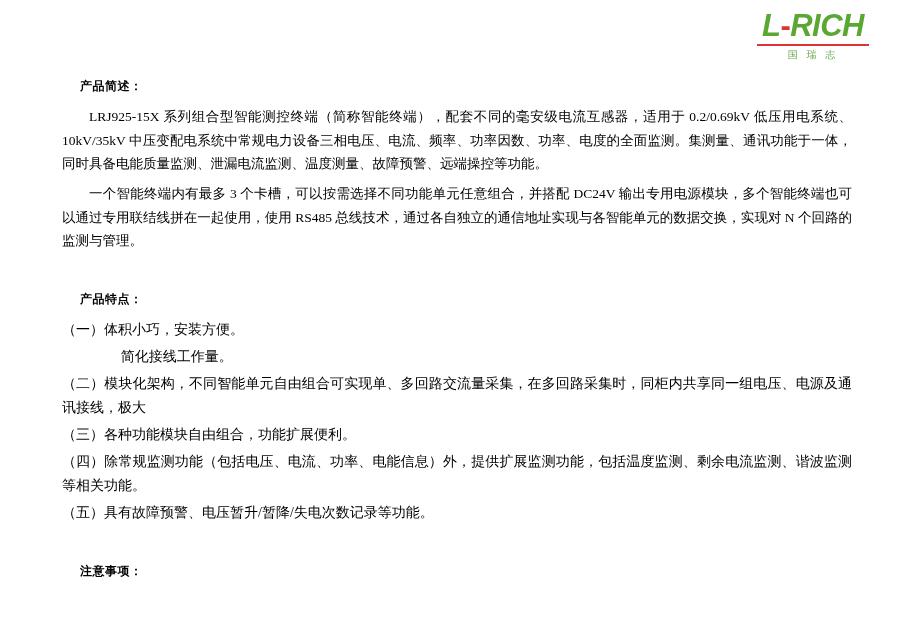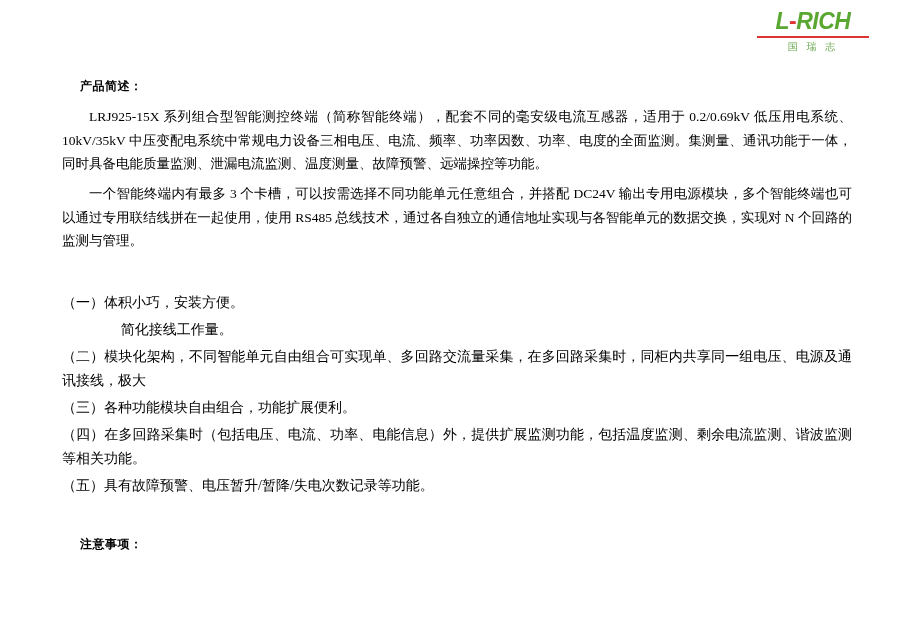--- a/index.html
+++ b/index.html
@@ -26,21 +26,21 @@
   .logo-area {
     position: absolute;
     top: 10px;
     right: 22px;
     width: 130px;
     text-align: center;
     line-height: 1;
   }
   .logo-mark {
     font-family: "Liberation Sans", sans-serif;
-    font-size: 23px;
+    font-size: 31px;
     font-weight: bold;
     font-style: italic;
     letter-spacing: -0.5px;
     color: #5aa832;
     white-space: nowrap;
   }
   .logo-mark .dash {
     color: #d33;
     font-style: normal;
   }
@@ -121,25 +121,26 @@
 
     <div class="block">
       <h2 class="sec-title">产品简述：</h2>
       <p class="para indent">LRJ925-15X 系列组合型智能测控终端（简称智能终端），配套不同的毫安级电流互感器，适用于 0.2/0.69kV 低压用电系统、10kV/35kV 中压变配电系统中常规电力设备三相电压、电流、频率、功率因数、功率、电度的全面监测。集测量、通讯功能于一体，同时具备电能质量监测、泄漏电流监测、温度测量、故障预警、远端操控等功能。</p>
       <p class="para indent">一个智能终端内有最多 3 个卡槽，可以按需选择不同功能单元任意组合，并搭配 DC24V 输出专用电源模块，多个智能终端也可以通过专用联结线拼在一起使用，使用 RS485 总线技术，通过各自独立的通信地址实现与各智能单元的数据交换，实现对 N 个回路的监测与管理。</p>
     </div>
 
     <div class="gap-2"></div>
 
     <div class="block">
+      <h2 class="sec-title">产品特点：</h2>
       <p class="list-item">（一）体积小巧，安装方便。</p>
       <p class="list-item cont-indent">简化接线工作量。</p>
       <p class="list-item">（二）模块化架构，不同智能单元自由组合可实现单、多回路交流量采集，在多回路采集时，同柜内共享同一组电压、电源及通讯接线，极大</p>
       <p class="list-item">（三）各种功能模块自由组合，功能扩展便利。</p>
-      <p class="list-item">（四）在多回路采集时（包括电压、电流、功率、电能信息）外，提供扩展监测功能，包括温度监测、剩余电流监测、谐波监测等相关功能。</p>
+      <p class="list-item">（四）除常规监测功能（包括电压、电流、功率、电能信息）外，提供扩展监测功能，包括温度监测、剩余电流监测、谐波监测等相关功能。</p>
       <p class="list-item">（五）具有故障预警、电压暂升/暂降/失电次数记录等功能。</p>
     </div>
 
     <div class="gap-2"></div>
 
     <div class="block">
       <h2 class="sec-title">注意事项：</h2>
     </div>
 
   </div>

